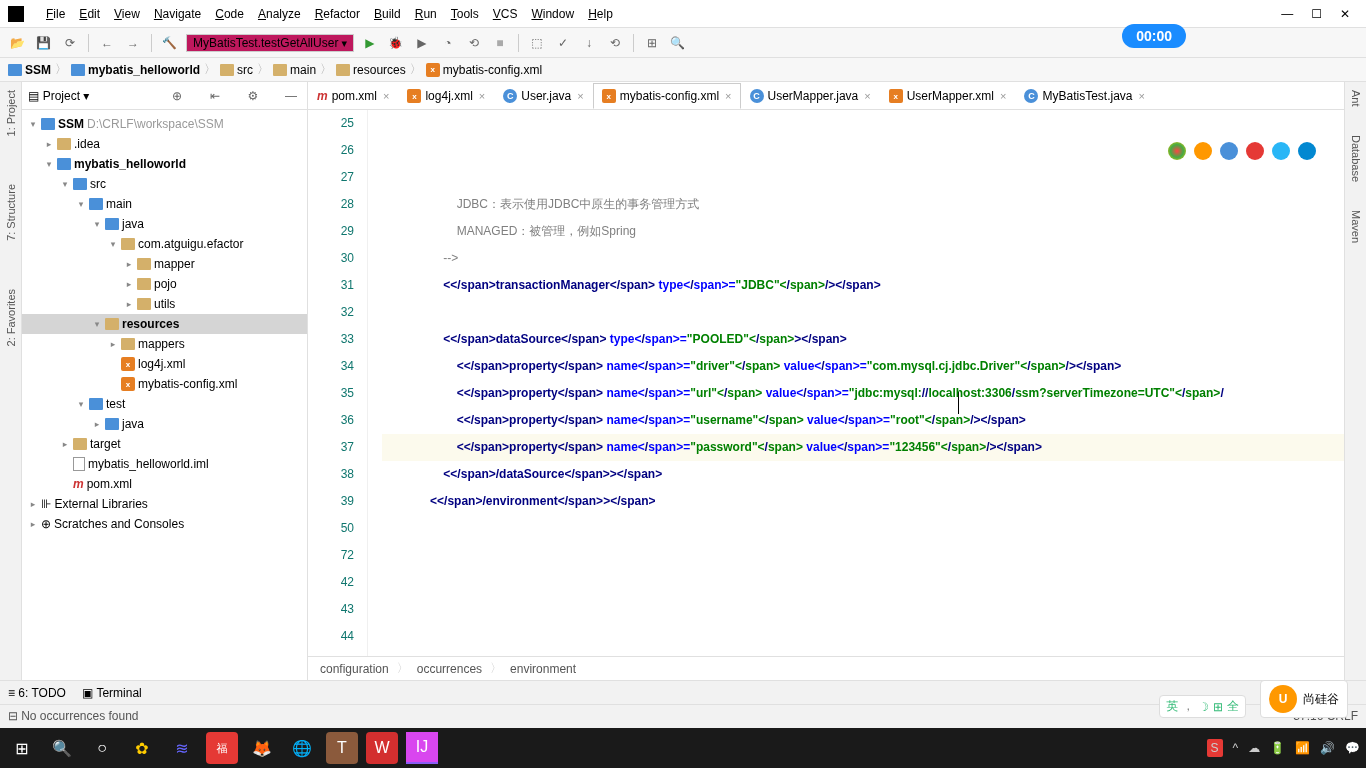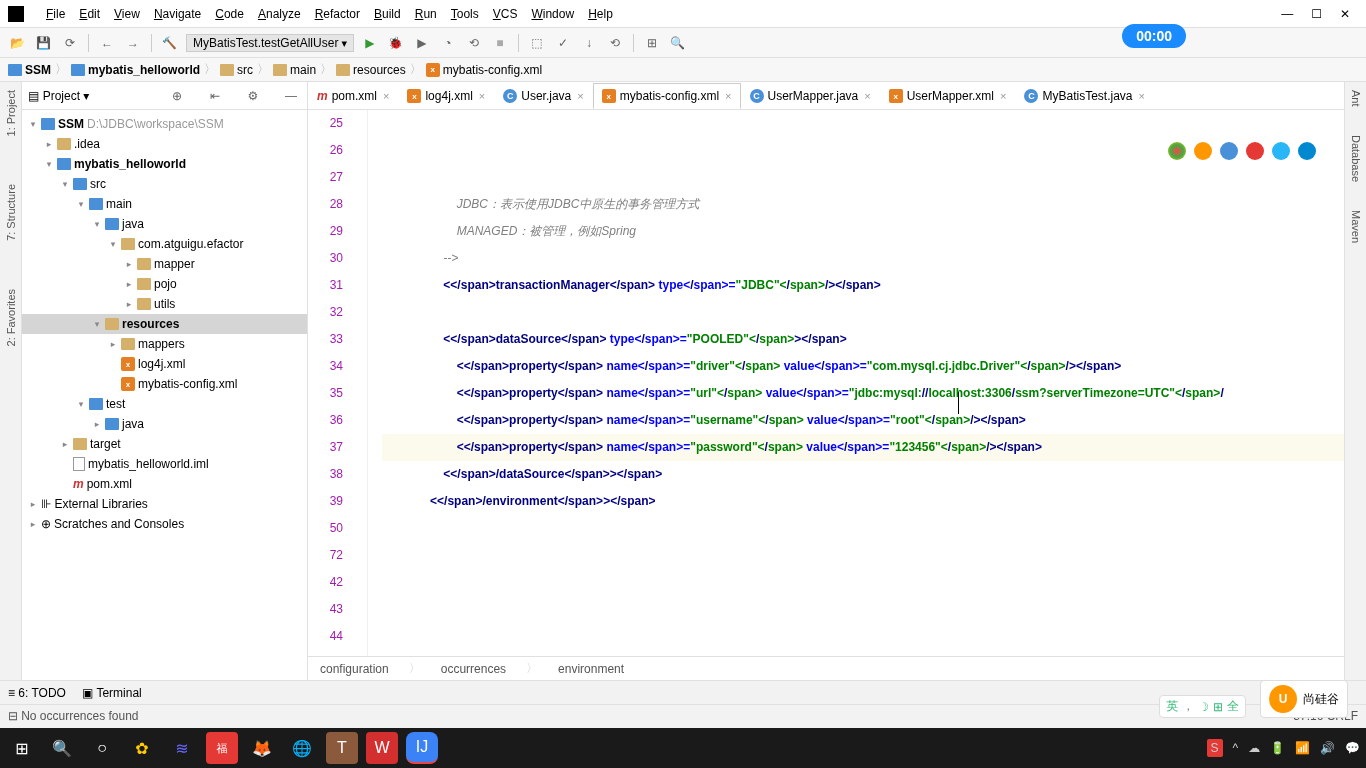--- a/index.html
+++ b/index.html
@@ -7,21 +7,21 @@
 .titlebar { height:28px; background:#fff; display:flex; align-items:center; padding:0 8px; border-bottom:1px solid #e0e0e0; }
 .titlebar .logo { width:16px; height:16px; background:#000; margin-right:8px; }
 .menubar { height:24px; background:#fff; display:flex; align-items:center; padding:0 8px; gap:2px; }
 .menubar span { padding:2px 6px; cursor:default; }
 .menubar span u { text-decoration:underline; }
 .title-text { margin-left:auto; color:#555; font-size:11px; }
 .win-controls { margin-left:auto; display:flex; gap:18px; padding-right:8px; }
 .toolbar { height:30px; background:#f7f7f7; border-bottom:1px solid #e0e0e0; display:flex; align-items:center; padding:0 8px; gap:6px; }
 .tb-btn { width:20px; height:20px; display:flex; align-items:center; justify-content:center; color:#666; }
 .tb-sep { width:1px; height:18px; background:#ccc; margin:0 2px; }
-.run-config { border:1px solid #ccc; padding:1px 6px; background:#e5e5e5; font-size:11px; }
+.run-config { border:1px solid #ccc; padding:1px 6px; background:#be185d; font-size:11px; }
 .navbar { height:24px; background:#f7f7f7; border-bottom:1px solid #e0e0e0; display:flex; align-items:center; padding:0 8px; gap:4px; font-size:12px; }
 .navbar .crumb { display:flex; align-items:center; gap:3px; }
 .folder-icon { width:14px; height:12px; background:#d4b06a; border-radius:1px; display:inline-block; }
 .folder-icon.blue { background:#4a90d9; }
 .main { display:flex; height:calc(100% - 28px - 24px - 30px - 24px - 24px - 40px); }
 .left-gutter { width:22px; background:#f2f2f2; border-right:1px solid #e0e0e0; display:flex; flex-direction:column; align-items:center; padding-top:4px; gap:40px; }
 .left-gutter .vtab { writing-mode:vertical-rl; transform:rotate(180deg); font-size:11px; color:#555; padding:4px 2px; }
 .project-panel { width:286px; background:#fff; border-right:1px solid #e0e0e0; display:flex; flex-direction:column; }
 .pp-header { height:28px; border-bottom:1px solid #e0e0e0; display:flex; align-items:center; padding:0 6px; gap:18px; }
 .tree { flex:1; overflow:auto; padding:4px 0; }
@@ -29,32 +29,32 @@
 .tree-row.sel { background:#d5d5d5; }
 .tree-row .arrow { width:10px; text-align:center; color:#888; font-size:9px; }
 .bold { font-weight:bold; }
 .gray { color:#999; }
 .editor-area { flex:1; display:flex; flex-direction:column; background:#fff; }
 .tabs { height:28px; border-bottom:1px solid #e0e0e0; display:flex; align-items:flex-end; }
 .tab { height:26px; padding:0 8px; display:flex; align-items:center; gap:4px; border:1px solid transparent; font-size:12px; }
 .tab.active { background:#fff; border:1px solid #ccc; border-bottom:1px solid #fff; }
 .tab .close { color:#999; font-size:11px; margin-left:2px; }
 .editor { flex:1; display:flex; font-family:"Consolas","JetBrains Mono",monospace; font-size:15px; line-height:27px; position:relative; overflow:hidden; }
-.gutter { width:60px; text-align:right; color:#a21caf; padding-right:24px; background:#fff; border-right:1px solid #f0f0f0; }
+.gutter { width:60px; text-align:right; color:#0f766e; padding-right:13px; background:#fff; border-right:1px solid #f0f0f0; }
 .fold-col { width:14px; background:#fff; }
 .code { flex:1; white-space:pre; padding-left:8px; position:relative; }
 .code .hl-line { position:absolute; left:0; right:0; height:27px; background:#fcfaed; z-index:0; }
 .code pre { position:relative; z-index:1; font-family:inherit; }
-.c-comment { color:#808080; font-style:italic; }
+.c-comment { color:#808080; }
 .c-tag { color:#000080; font-weight:bold; }
 .c-attr { color:#0000ff; font-weight:bold; }
 .c-str { color:#008000; font-weight:bold; }
 .right-gutter { width:22px; background:#f2f2f2; border-left:1px solid #e0e0e0; display:flex; flex-direction:column; align-items:center; padding-top:4px; gap:20px; }
 .right-gutter .vtab { writing-mode:vertical-rl; font-size:11px; color:#555; padding:4px 2px; }
-.breadcrumb-bar { height:24px; border-top:1px solid #e0e0e0; display:flex; align-items:center; padding:0 12px; gap:20px; font-size:12px; color:#555; background:#fff; }
+.breadcrumb-bar { height:24px; border-top:1px solid #e0e0e0; display:flex; align-items:center; padding:0 12px; gap:8px; font-size:12px; color:#555; background:#fff; }
 .bottom-tabs { height:24px; background:#f2f2f2; border-top:1px solid #e0e0e0; display:flex; align-items:center; padding:0 8px; gap:16px; font-size:11px; }
 .status-bar { height:22px; background:#f2f2f2; border-top:1px solid #e0e0e0; display:flex; align-items:center; padding:0 8px; font-size:11px; color:#555; }
 .taskbar { position:absolute; bottom:0; left:0; right:0; height:40px; background:#1a1a1a; display:flex; align-items:center; padding:0 6px; gap:8px; }
 .taskbar .tb-item { width:32px; height:32px; display:flex; align-items:center; justify-content:center; color:#fff; font-size:16px; }
 .timer-badge { position:absolute; top:24px; right:180px; background:#1a8cff; color:#fff; border-radius:14px; padding:4px 14px; font-size:14px; font-weight:bold; }
 .browser-icons { position:absolute; top:142px; right:50px; display:flex; gap:8px; }
 .browser-icons span { width:18px; height:18px; border-radius:50%; display:inline-block; }
 .watermark { position:absolute; bottom:50px; right:18px; display:flex; align-items:center; gap:6px; background:#fff; border:1px solid #ddd; border-radius:4px; padding:4px 8px; }
 .watermark .circ { width:28px; height:28px; border-radius:50%; background:#ff9800; color:#fff; display:flex; align-items:center; justify-content:center; font-weight:bold; }
 .ime-badge { position:absolute; bottom:50px; right:120px; background:#fff; border:1px solid #ddd; border-radius:4px; padding:2px 6px; font-size:11px; color:#3b7; display:flex; gap:4px; align-items:center; }
@@ -147,21 +147,21 @@
       <span style="margin-left:auto" class="tb-btn">⊕</span>
       <span class="tb-btn">⇤</span>
       <span class="tb-btn">⚙</span>
       <span class="tb-btn">—</span>
     </div>
     <div class="tree" id="tree">
         <div class="tree-row" style="padding-left: 6px;">
           <span class="arrow">▾</span>
           <span class="folder-icon blue"></span> 
           <span class="bold">SSM</span> 
-          <span class="gray">D:\JDBC\workspace\SSM</span>
+          <span class="gray">D:\CRLF\workspace\SSM</span>
         </div>
         <div class="tree-row" style="padding-left: 22px;">
           <span class="arrow">▸</span>
           <span class="folder-icon"></span> 
           <span>.idea</span>
         </div>
         <div class="tree-row" style="padding-left: 22px;">
           <span class="arrow">▾</span>
           <span class="folder-icon blue"></span> 
           <span class="bold">mybatis_helloworld</span>
@@ -361,21 +361,21 @@
   <div class="tb-item">⊞</div>
   <div class="tb-item">🔍</div>
   <div class="tb-item">○</div>
   <div class="tb-item" style="color:#fc0">✿</div>
   <div class="tb-item" style="color:#66f">≋</div>
   <div class="tb-item" style="background:#e53935;border-radius:4px;font-size:11px">福</div>
   <div class="tb-item" style="color:#ff9800">🦊</div>
   <div class="tb-item">🌐</div>
   <div class="tb-item" style="background:#8b5a3c;border-radius:4px">T</div>
   <div class="tb-item" style="background:#d32f2f;border-radius:4px">W</div>
-  <div class="tb-item" style="background:#3b82f6;border-radius:8px;border-bottom:2px solid #ef4444">IJ</div>
+  <div class="tb-item" style="background:#d946ef;border-radius:0;border-bottom:2px solid #8b5cf6">IJ</div>
   <div style="margin-left:auto;display:flex;gap:10px;color:#ccc;align-items:center;font-size:12px">
     <span style="background:#e53935;padding:2px 4px;border-radius:2px">S</span>
     <span>^</span>
     <span>☁</span>
     <span>🔋</span>
     <span>📶</span>
     <span>🔊</span>
     <span>💬</span>
   </div>
 </div>

